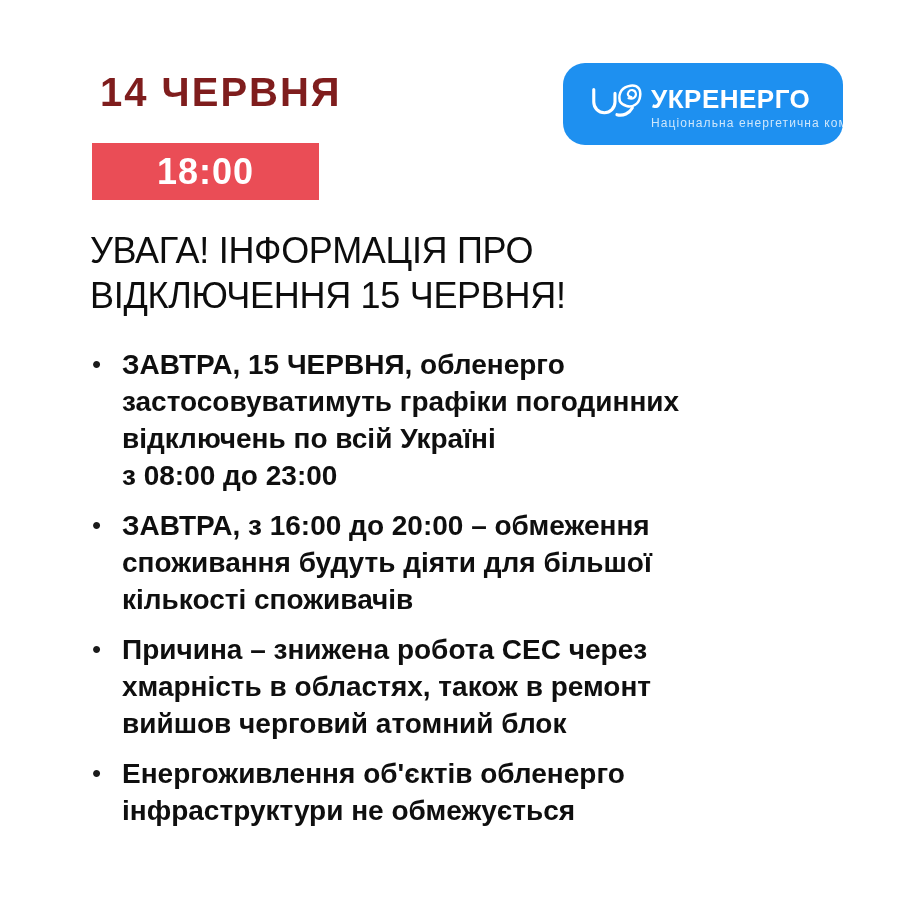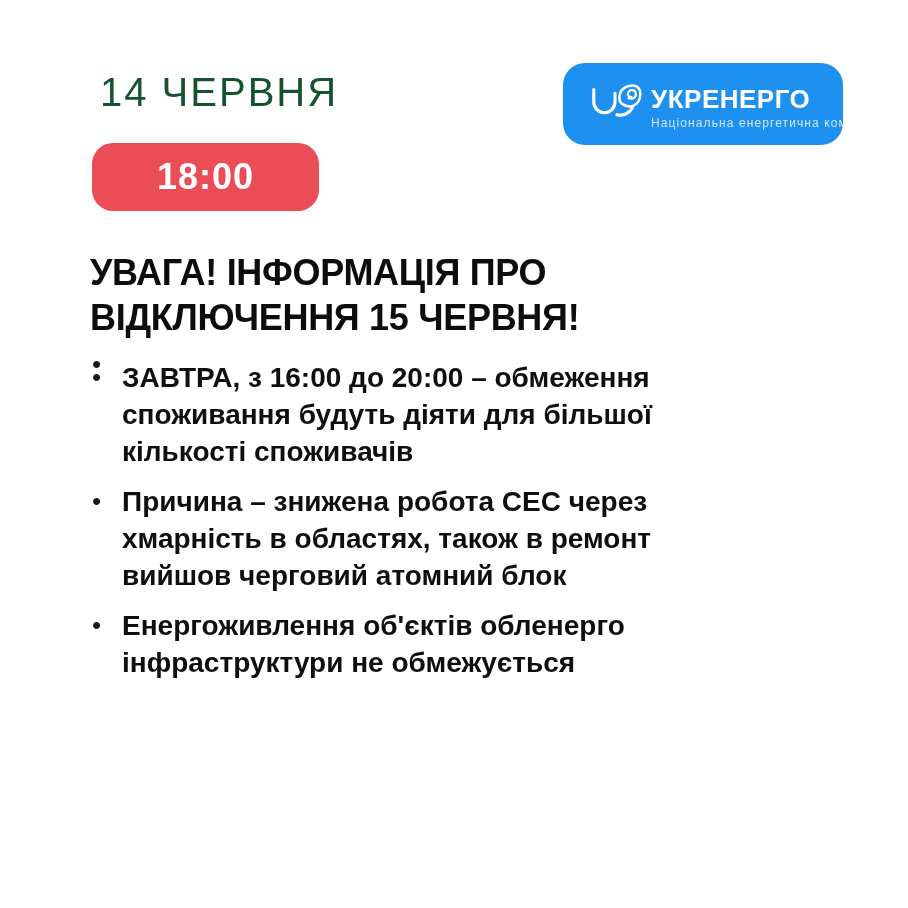--- a/index.html
+++ b/index.html
@@ -13,35 +13,34 @@
   .canvas {
     position: absolute;
     inset: 0;
     background: #ffffff;
   }
   .date-title {
     position: absolute;
     left: 100px;
     top: 70px;
     font-size: 40px;
-    font-weight: 400;
+    font-weight: 700;
     letter-spacing: 2px;
-    color: #14532d;
+    color: #7f1d1d;
   }
   .time-badge {
     position: absolute;
     left: 92px;
     top: 143px;
     width: 227px;
-    height: 68px;
+    height: 57px;
     background: #ea4d56;
     display: flex;
     align-items: center;
     justify-content: center;
-    border-radius: 21px;
   }
   .time-badge .time {
     color: #ffffff;
     font-size: 36px;
     font-weight: 700;
     letter-spacing: 1px;
   }
   .logo {
     position: absolute;
     left: 563px;
@@ -79,26 +78,25 @@
     letter-spacing: 1.1px;
     margin-top: 5px;
     white-space: nowrap;
   }
   .headline {
     position: absolute;
     left: 90px;
     top: 228px;
     width: 700px;
     font-size: 36px;
-    font-weight: 700;
+    font-weight: 400;
     line-height: 45px;
     letter-spacing: -0.3px;
     color: #0d0d0d;
     white-space: pre-line;
-    margin-top: 22px;
   }
   .bullets {
     position: absolute;
     left: 90px;
     top: 346px;
     width: 660px;
     list-style: none;
   }
   .bullets li {
     position: relative;
@@ -146,20 +144,24 @@
       <span class="logo-subtitle">Національна енергетична компанія</span>
     </span>
   </div>
 
   <div class="headline">УВАГА! ІНФОРМАЦІЯ ПРО
 ВІДКЛЮЧЕННЯ 15 ЧЕРВНЯ!</div>
 
   <ul class="bullets">
     <li>
       <span class="bullet-dot">•</span>
+      <span class="bullet-text">ЗАВТРА, 15 ЧЕРВНЯ, обленерго
+застосовуватимуть графіки погодинних
+відключень по всій Україні
+з 08:00 до 23:00</span>
     </li>
     <li>
       <span class="bullet-dot">•</span>
       <span class="bullet-text">ЗАВТРА, з 16:00 до 20:00 – обмеження
 споживання будуть діяти для більшої
 кількості споживачів</span>
     </li>
     <li>
       <span class="bullet-dot">•</span>
       <span class="bullet-text">Причина – знижена робота СЕС через

